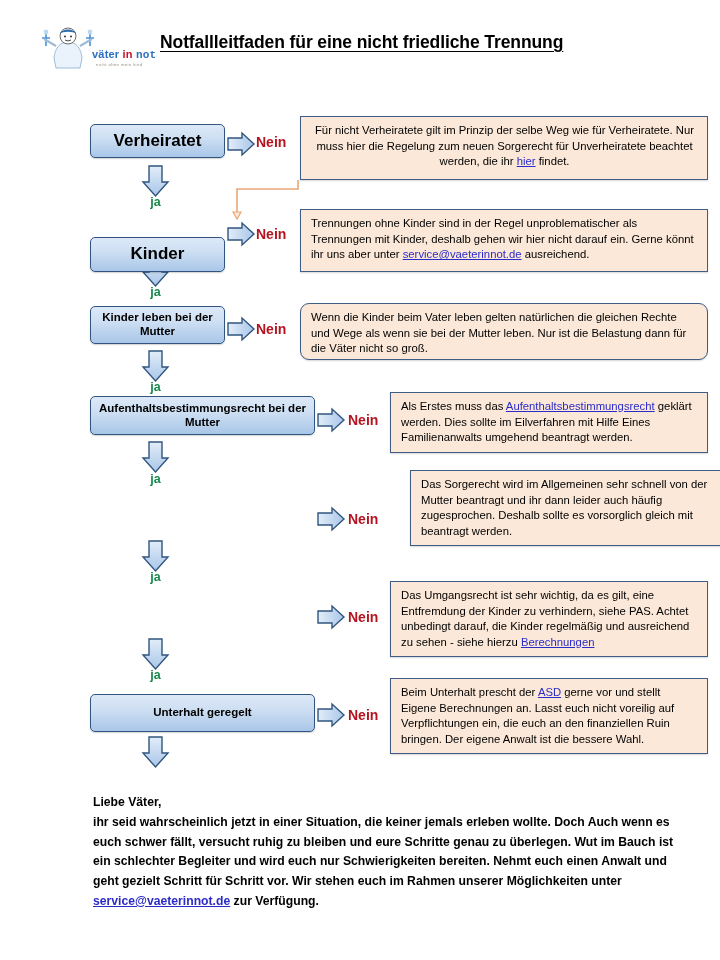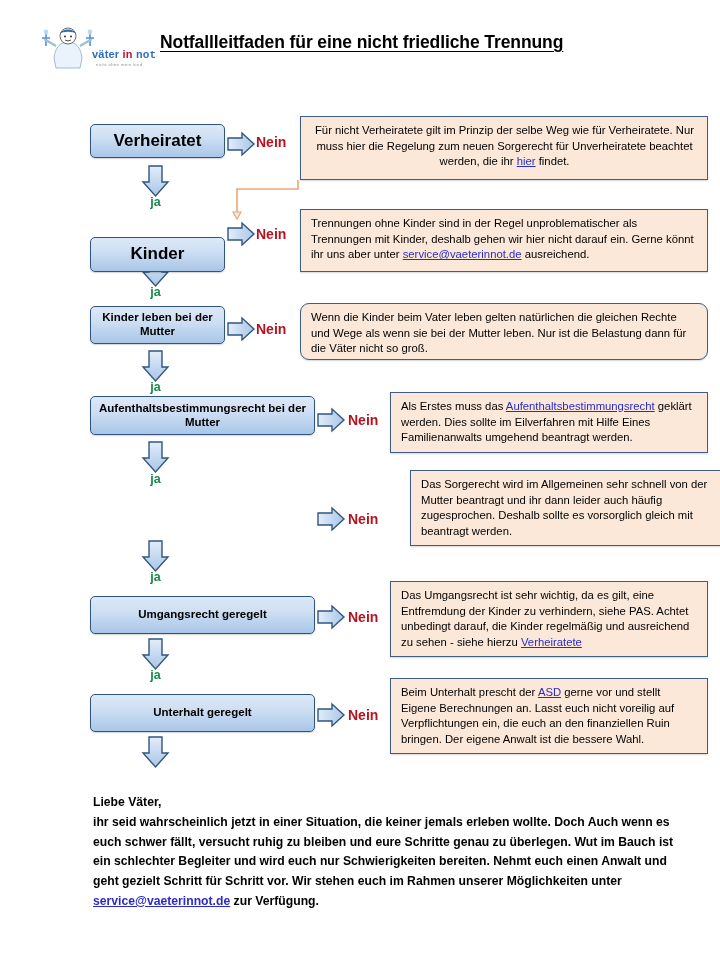--- a/index.html
+++ b/index.html
@@ -230,27 +230,24 @@
   <div class="textbox" style="left:390px; top:392px; width:318px; height:61px;">
     <span><span>Als Erstes muss das </span><a class="link" href="#">Aufenthaltsbestimmungsrecht</a><span> geklärt werden. Dies sollte im Eilverfahren mit Hilfe Eines Familienanwalts umgehend beantragt werden.</span></span>
   </div>
 
   <div class="label-ja" style="left:133px; top:570px; width:45px;">ja</div>
   <div class="label-nein" style="left:348px; top:511px;">Nein</div>
   <div class="textbox" style="left:390px; top:470px; width:318px; height:76px;margin-left:20px;">
     <span><span>Das Sorgerecht wird im Allgemeinen sehr schnell von der Mutter beantragt und ihr dann leider auch häufig zugesprochen. Deshalb sollte es vorsorglich gleich mit beantragt werden.</span></span>
   </div>
 
-  <div class="node med" style="left:90px; top:596px; width:225px; height:38px;">
-    <span>Umgangsrecht geregelt</span>
-  </div>
   <div class="label-ja" style="left:133px; top:668px; width:45px;">ja</div>
   <div class="label-nein" style="left:348px; top:609px;">Nein</div>
   <div class="textbox" style="left:390px; top:581px; width:318px; height:76px;">
-    <span><span>Das Umgangsrecht ist sehr wichtig, da es gilt, eine Entfremdung der Kinder zu verhindern, siehe PAS. Achtet unbedingt darauf, die Kinder regelmäßig und ausreichend zu sehen -  siehe hierzu </span><a class="link" href="#">Verheiratete</a></span>
+    <span><span>Das Umgangsrecht ist sehr wichtig, da es gilt, eine Entfremdung der Kinder zu verhindern, siehe PAS. Achtet unbedingt darauf, die Kinder regelmäßig und ausreichend zu sehen -  siehe hierzu </span><a class="link" href="#">Berechnungen</a></span>
   </div>
 
   <div class="node med" style="left:90px; top:694px; width:225px; height:38px;">
     <span>Unterhalt geregelt</span>
   </div>
   <div class="label-nein" style="left:348px; top:707px;">Nein</div>
   <div class="textbox" style="left:390px; top:678px; width:318px; height:76px;">
     <span><span>Beim Unterhalt prescht der </span><a class="link" href="#">ASD</a><span> gerne vor und stellt Eigene Berechnungen an. Lasst euch nicht voreilig auf Verpflichtungen ein, die euch an den finanziellen Ruin bringen. Der eigene Anwalt ist die bessere Wahl.</span></span>
   </div>
 

